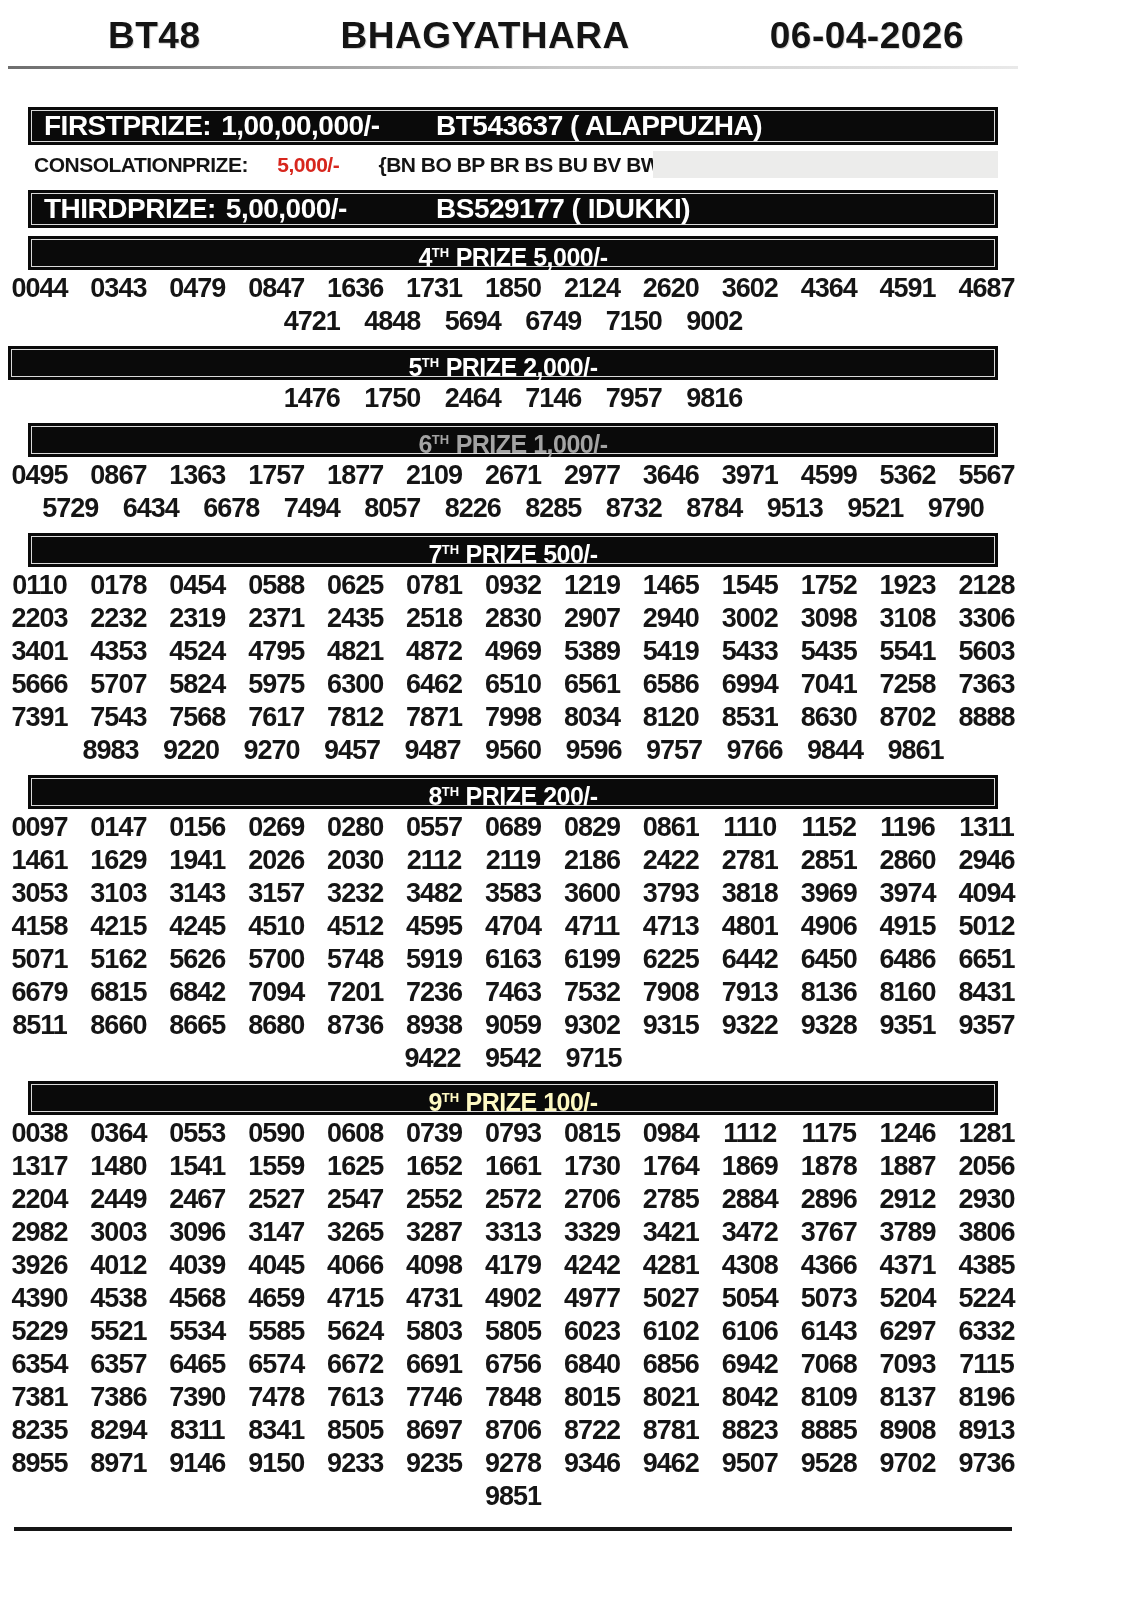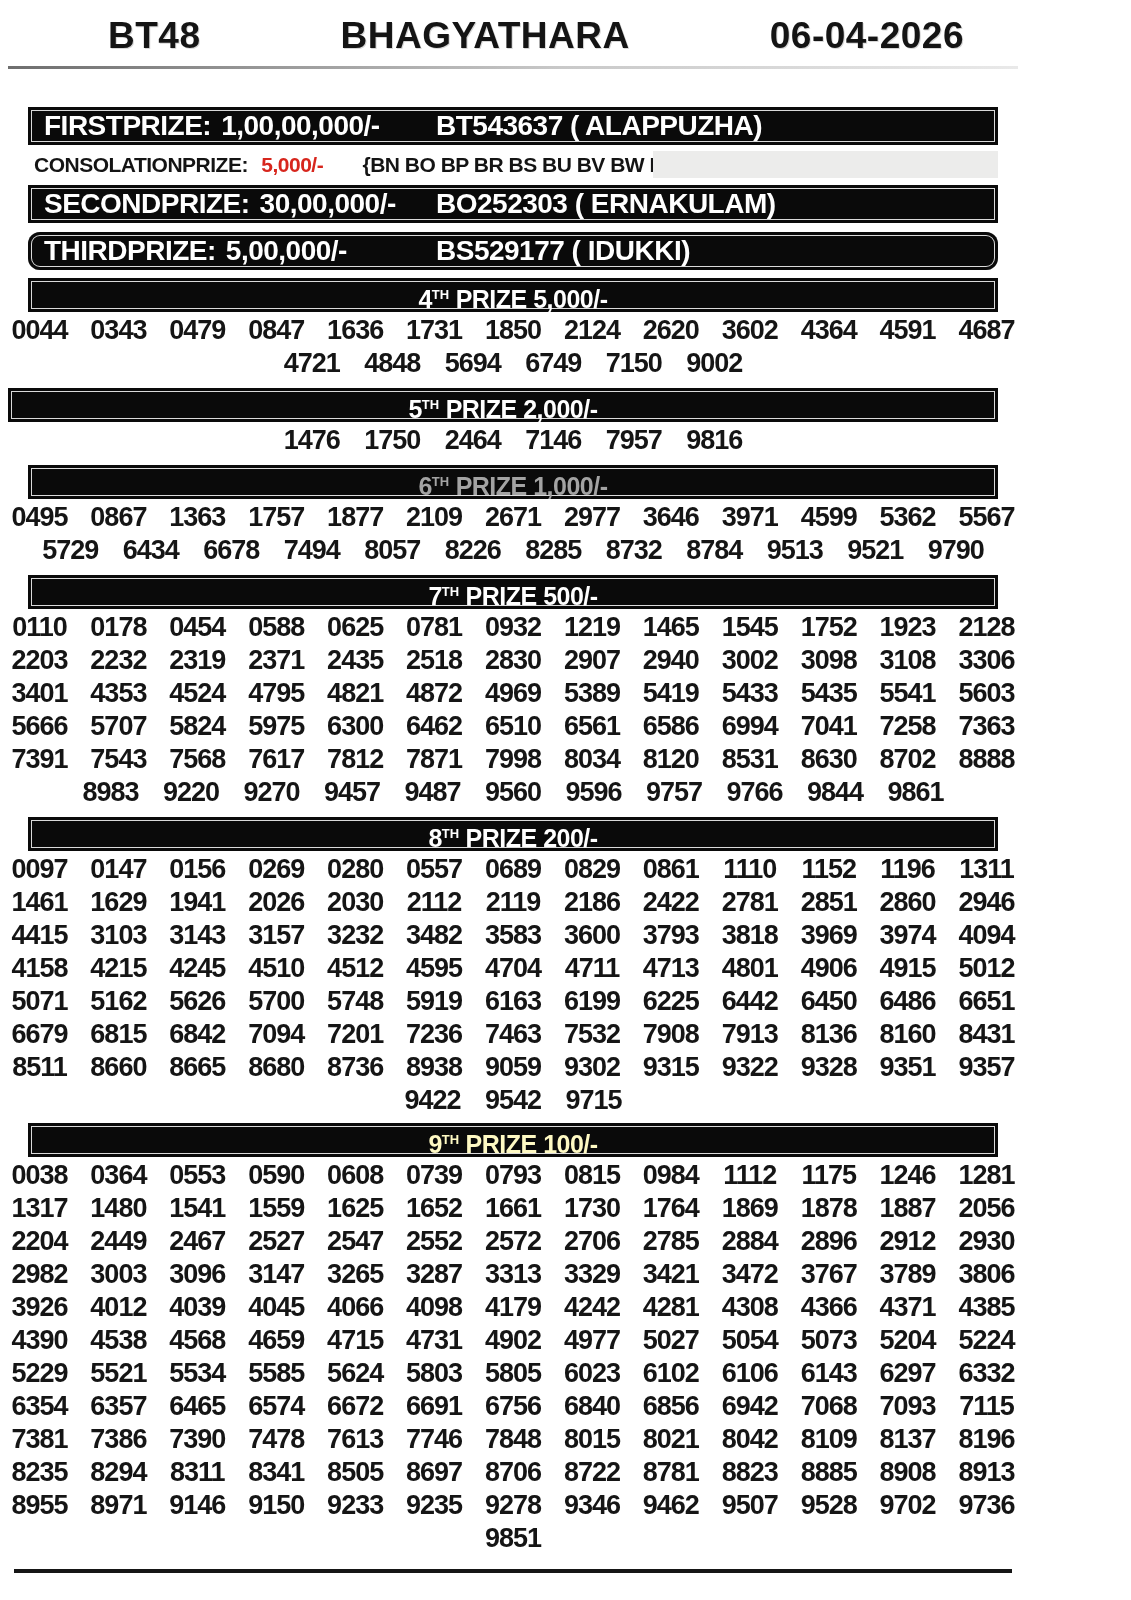--- a/index.html
+++ b/index.html
@@ -51,21 +51,21 @@
   .consolation{
     position:relative;
     margin:4px 28px 4px 28px;
     height:32px;
     line-height:32px;
     font-size:21px;
     letter-spacing:-0.5px;
     white-space:nowrap;
   }
   .c-label{padding-left:6px;}
-  .c-amount{margin-left:8px;}
+  .c-amount{margin-left:24px;}
   .c-series{margin-left:34px;letter-spacing:-0.5px;}
   .c-box{
     position:absolute;right:0;top:2px;
     width:345px;height:27px;
     background:#ececeb;
     z-index:0;
   }
   
   .section-bar{
     margin:8px 28px 2px 28px;
@@ -116,24 +116,20 @@
     <span class="bar-winner">BT543637 ( ALAPPUZHA)</span>
   </div>
 
   <div class="consolation">
     <span class="c-box" style="background: rgb(236, 236, 235);"></span>
     <span class="c-label">CONSOLATIONPRIZE:</span>
     <span class="c-amount" style="color: rgb(215, 38, 29);">5,000/-</span>
     <span class="c-series">{BN BO BP BR BS BU BV BW BX BY BZ } 543637</span>
   </div>
 
-  <div class="bar main-bar" style="margin-top: 0px; color: rgb(255, 255, 255); background: rgb(10, 10, 10);">
-    <span class="bar-left"><span>SECONDPRIZE:</span><span class="amt">30,00,000/-</span></span>
-    <span class="bar-winner">BO252303 ( ERNAKULAM)</span>
-  </div>
 
   <div class="bar main-bar" style="margin-top: 9px; color: rgb(255, 255, 255); background: rgb(10, 10, 10);">
     <span class="bar-left"><span>THIRDPRIZE:</span><span class="amt">5,00,000/-</span></span>
     <span class="bar-winner">BS529177 ( IDUKKI)</span>
   </div>
 
   <div>
       <div class="section-bar" style="color: rgb(255, 255, 255); background: rgb(10, 10, 10);"><span>4</span><sup>TH</sup><span> PRIZE 5,000/-</span></div>
       <div class="num-grid">
         <div class="num-row">
@@ -320,21 +316,21 @@
           <span class="num-cell">2112</span>
           <span class="num-cell">2119</span>
           <span class="num-cell">2186</span>
           <span class="num-cell">2422</span>
           <span class="num-cell">2781</span>
           <span class="num-cell">2851</span>
           <span class="num-cell">2860</span>
           <span class="num-cell">2946</span>
         </div>
         <div class="num-row">
-          <span class="num-cell">4415</span>
+          <span class="num-cell">3053</span>
           <span class="num-cell">3103</span>
           <span class="num-cell">3143</span>
           <span class="num-cell">3157</span>
           <span class="num-cell">3232</span>
           <span class="num-cell">3482</span>
           <span class="num-cell">3583</span>
           <span class="num-cell">3600</span>
           <span class="num-cell">3793</span>
           <span class="num-cell">3818</span>
           <span class="num-cell">3969</span>

